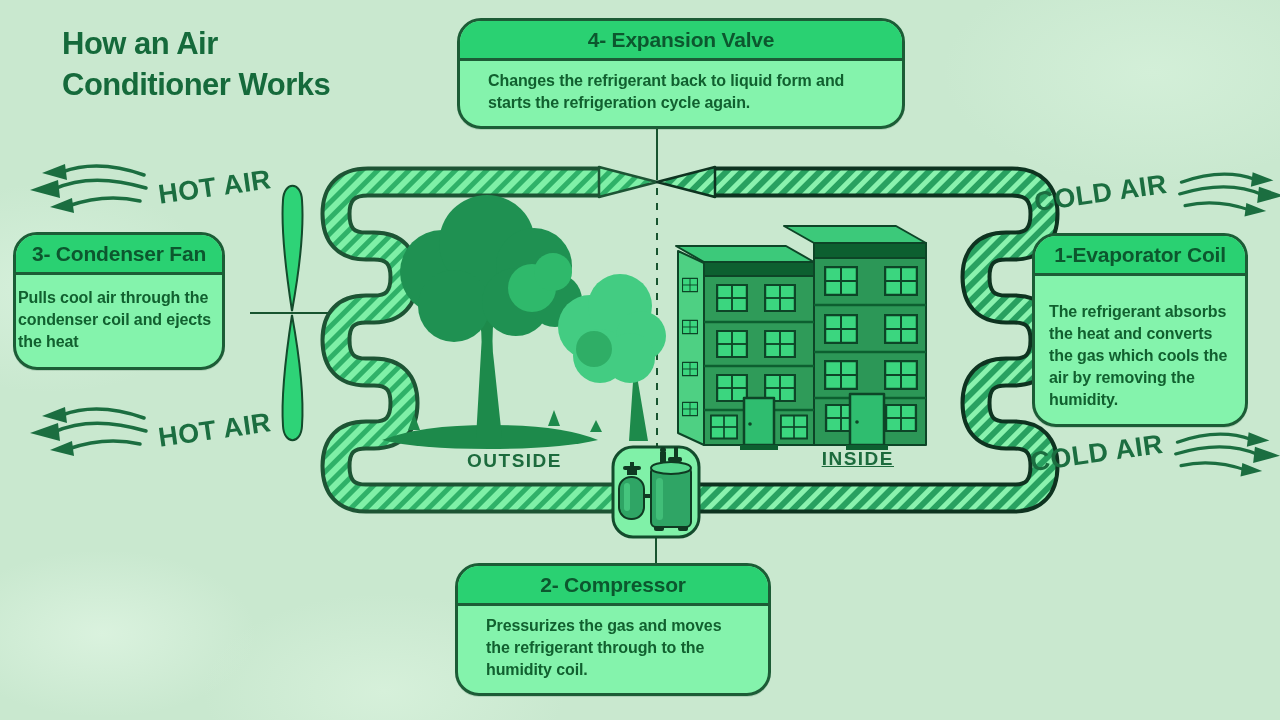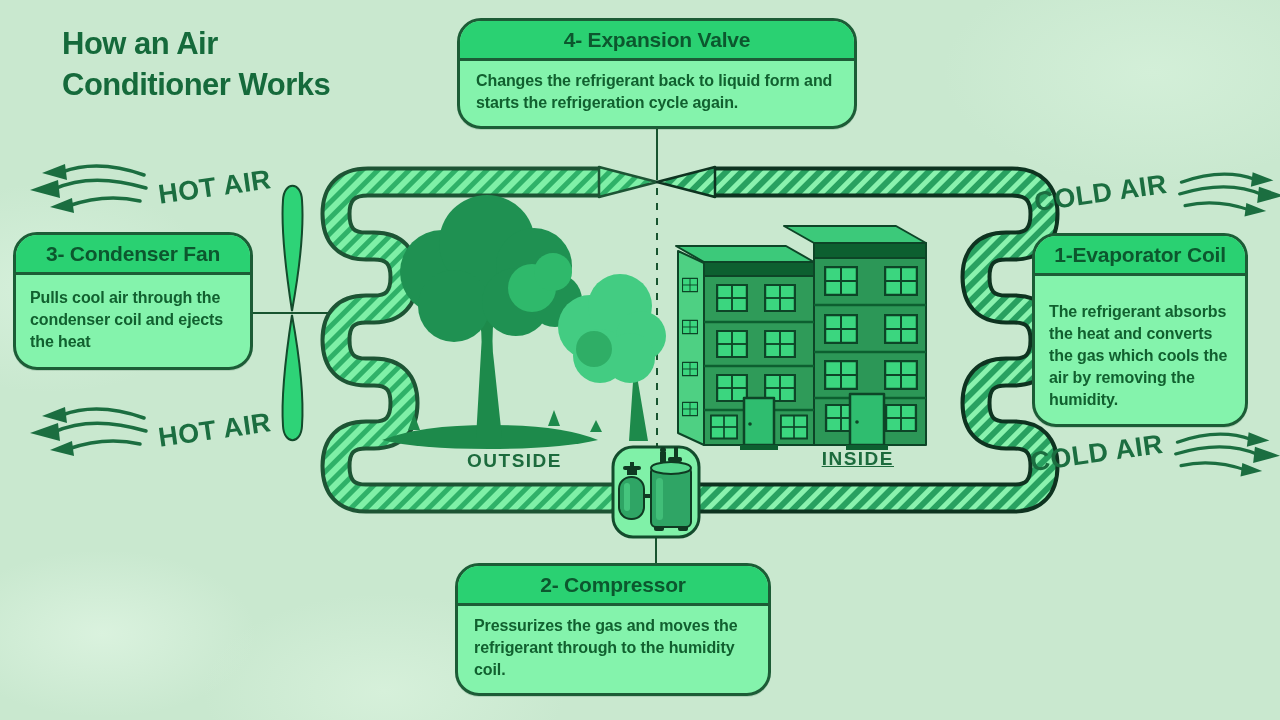--- a/index.html
+++ b/index.html
@@ -24,25 +24,25 @@
     background:#84f3ac;box-sizing:border-box;
     box-shadow:0 1px 0 rgba(20,70,40,0.15);
   }
   .callout-header{
     background:#2ad172;border-bottom:3px solid #1c5c36;color:#0c572e;
     font-weight:800;font-size:21px;text-align:center;padding:7px 10px 6px;
     letter-spacing:-0.2px;
   }
   .callout-body{
     color:#11602f;font-weight:700;font-size:16px;line-height:1.38;
-    padding:9px 16px 12px;letter-spacing:-0.1px;
-  }
-  #callout-expansion{left:457px;top:18px;width:400px;}
-  #callout-fan{left:13px;top:232px;width:240px;}
-  #callout-fan .callout-body{padding:12px 14px 14px;}
+    padding:9px 28px 12px;letter-spacing:-0.1px;
+  }
+  #callout-expansion{left:457px;top:18px;width:448px;}
+  #callout-fan{left:13px;top:232px;width:212px;}
+  #callout-fan .callout-body{padding:12px 2px 14px;}
   #callout-evap{left:1032px;top:233px;width:216px;}
   #callout-evap .callout-body{padding:25px 14px 13px;}
   #callout-compressor{left:455px;top:563px;width:316px;}
   .air{position:absolute;display:flex;align-items:center;gap:8px;}
   #hot-top{left:28px;top:160px;}
   #hot-bottom{left:28px;top:403px;}
   #cold-top{left:1034px;top:166px;}
   #cold-bottom{left:1030px;top:426px;}
   .air-text{
     display:inline-block;font-size:27px;font-weight:800;color:#1b6e40;

